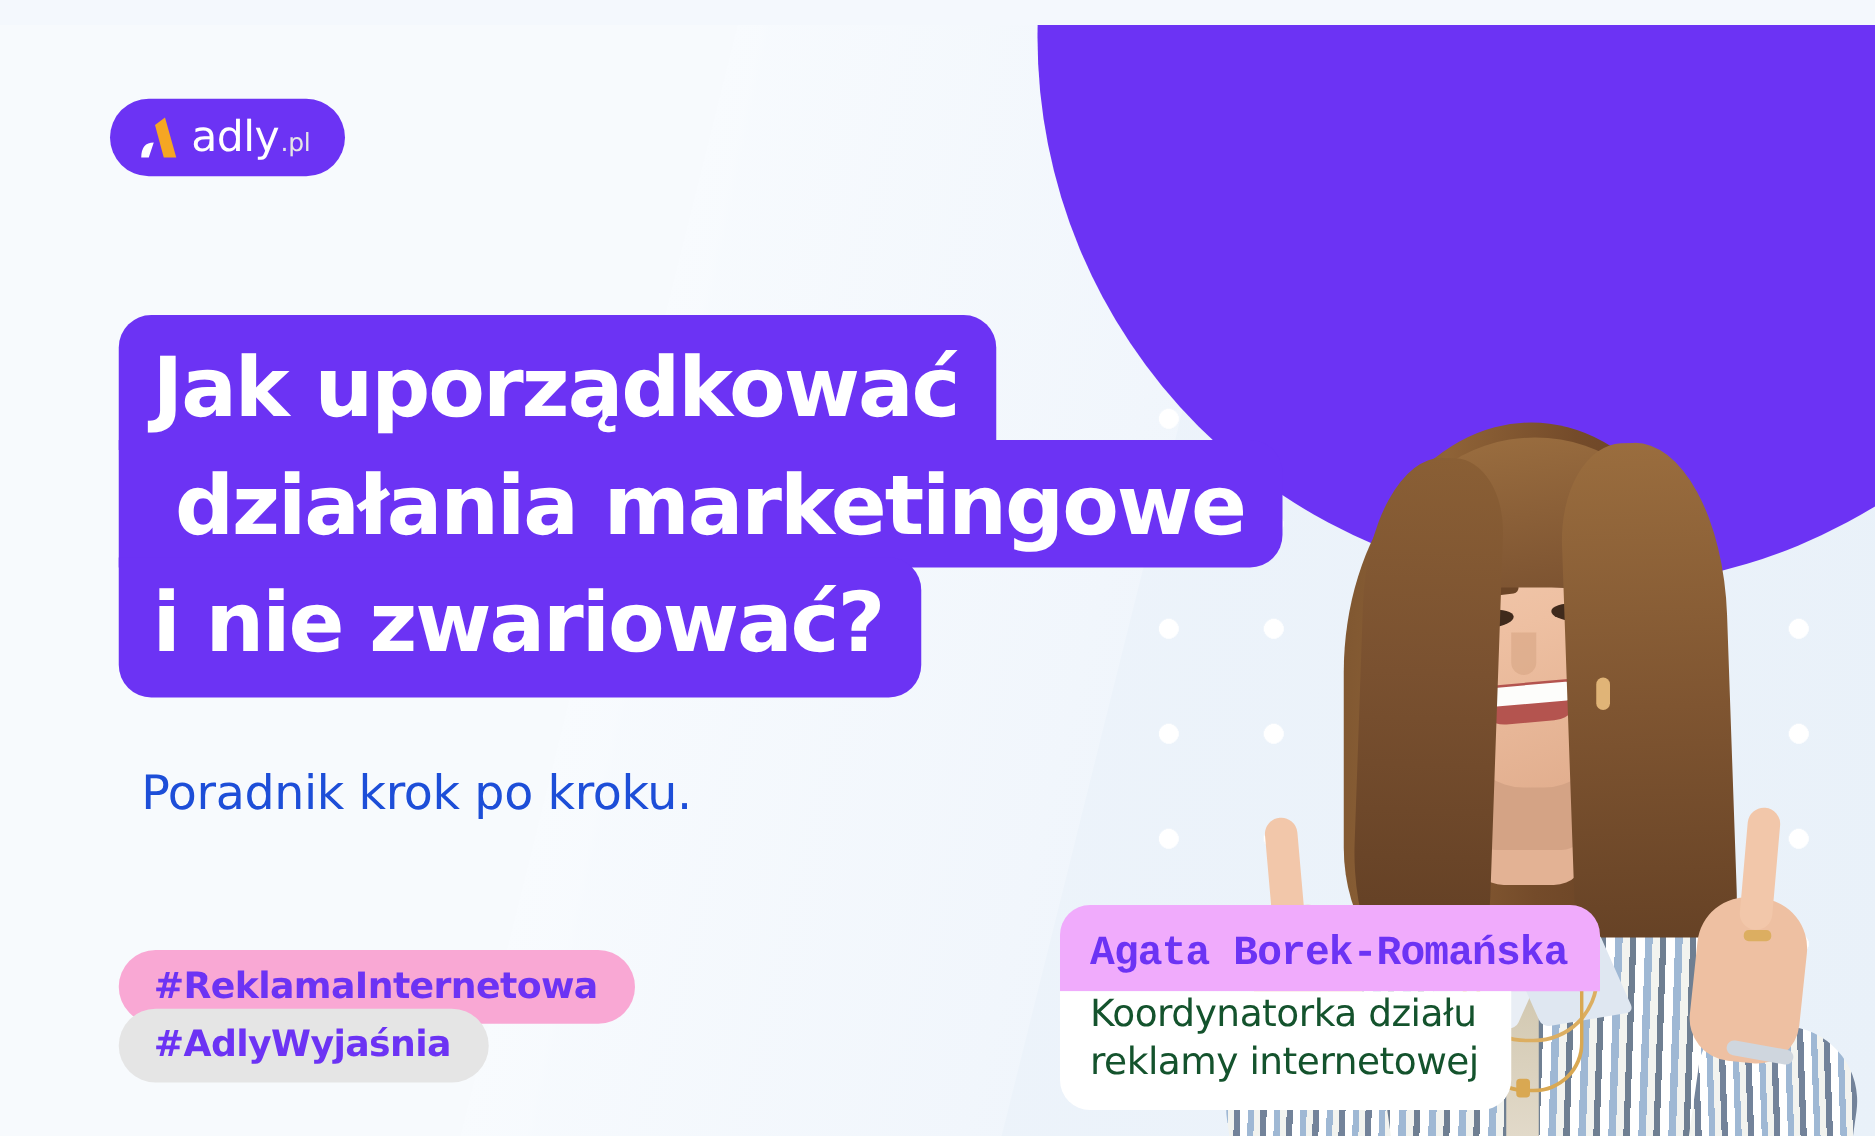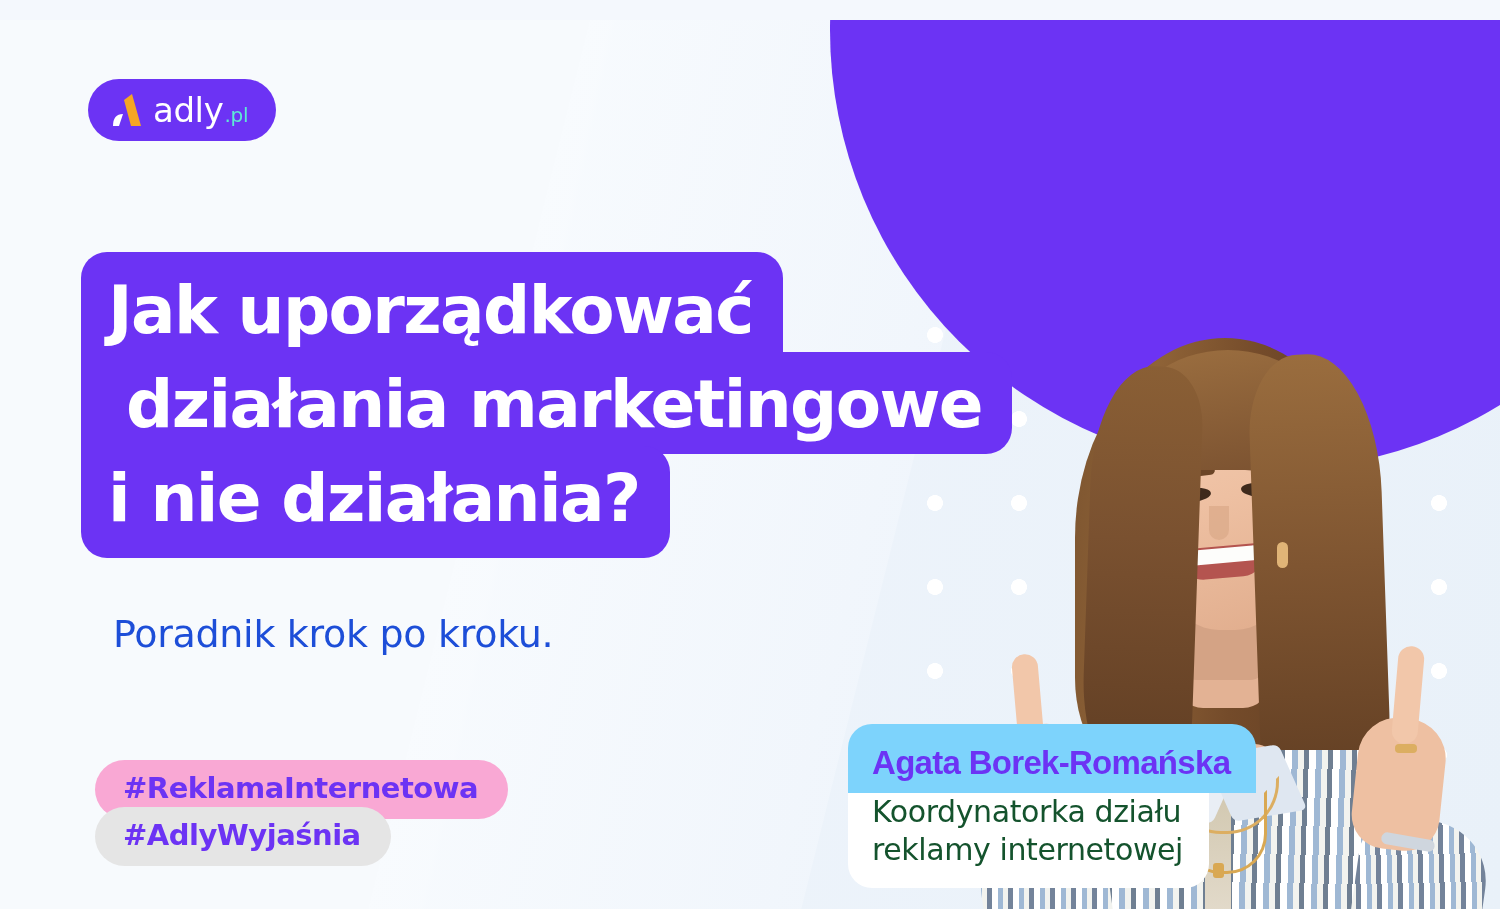--- a/index.html
+++ b/index.html
@@ -42,26 +42,26 @@
     display:flex;align-items:center;gap:9px;
     background:#6c33f4;border-radius:32px;
   }
   .logo-mark{position:relative;width:34px;height:36px;flex:0 0 34px;}
   .logo-label{display:flex;align-items:baseline;}
   .logo-name{
     color:#ffffff;font-size:34px;letter-spacing:-.4px;font-weight:400;
     font-family:"DejaVu Sans",sans-serif;line-height:1;
   }
   .logo-tld{
-    color:#5eead4;font-size:20px;font-weight:400;letter-spacing:-.2px;
+    color:#e5e5e5;font-size:20px;font-weight:400;letter-spacing:-.2px;
     font-family:"DejaVu Sans",sans-serif;line-height:1;margin-left:1px;
   }
 
   
-  .headline{position:absolute;left:81px;top:232px;}
+  .headline{position:absolute;left:95px;top:232px;}
   .hl-line{
     display:block;width:max-content;background:#6c33f4;color:#ffffff;
     font-family:"DejaVu Sans",sans-serif;font-weight:700;
     font-size:66px;line-height:1;letter-spacing:-1.6px;
     padding:20px 30px 16px 27px;
   }
   .hl-line.l1{border-radius:26px 26px 0 0;padding-top:26px;}
   .hl-line.l2{border-radius:0 26px 26px 0;margin-top:-8px;padding-left:45px;}
   .hl-line.l3{border-radius:0 26px 26px 26px;margin-top:-8px;padding-bottom:26px;}
 
@@ -176,22 +176,22 @@
   .p-finger-l{left:60px;top:334px;width:26px;height:96px;background:#f2c7aa;border-radius:14px;transform:rotate(-5deg);}
   .p-hand-r{left:400px;top:398px;width:88px;height:132px;background:#eec0a2;border-radius:40px 40px 34px 34px;transform:rotate(6deg);}
   .p-finger-r{left:440px;top:326px;width:26px;height:98px;background:#f2c7aa;border-radius:14px;transform:rotate(5deg);}
   .p-ring-l{left:62px;top:430px;width:22px;height:9px;background:#dcae61;border-radius:4px;}
   .p-ring-r{left:440px;top:424px;width:22px;height:9px;background:#dcae61;border-radius:4px;}
   .p-bracelet{left:426px;top:516px;width:54px;height:12px;background:#cfd6de;border-radius:6px;transform:rotate(10deg);}
 
   
   .speaker{position:absolute;left:848px;top:704px;}
   .sp-name{
-    display:block;width:max-content;background:#7dd3fc;color:#6c33f4;
-    font-family:Liberation Sans, sans-serif;font-weight:700;font-size:33px;
+    display:block;width:max-content;background:#f0abfc;color:#6c33f4;
+    font-family:Liberation Mono, monospace;font-weight:700;font-size:33px;
     letter-spacing:-.7px;line-height:1;padding:22px 26px 14px 24px;
     border-radius:24px 24px 0 0;
   }
   .sp-role{
     display:block;width:max-content;background:#ffffff;color:#14532d;
     font-family:"DejaVu Sans",sans-serif;font-weight:400;font-size:30px;
     letter-spacing:-.4px;line-height:1.28;padding:0 26px 18px 24px;
     border-radius:0 0 24px 24px;
   }
   .sp-role span{display:block;}
@@ -217,21 +217,21 @@
     </span>
     <span class="logo-label">
       <span class="logo-name">adly</span>
       <span class="logo-tld">.pl</span>
     </span>
   </div>
 
   <div class="headline">
     <span class="hl-line l1">Jak uporządkować</span>
     <span class="hl-line l2">działania marketingowe</span>
-    <span class="hl-line l3">i nie działania?</span>
+    <span class="hl-line l3">i nie zwariować?</span>
   </div>
 
   <div class="subtitle">Poradnik krok po kroku.</div>
 
   <div class="tag tag-white">#ReklamaInternetowa</div>
   <div class="tag tag-yellow">#AdlyWyjaśnia</div>
 
   <div class="person">
     <div class="p-layer p-hair-back"></div>
     <div class="p-layer p-neck"></div>

